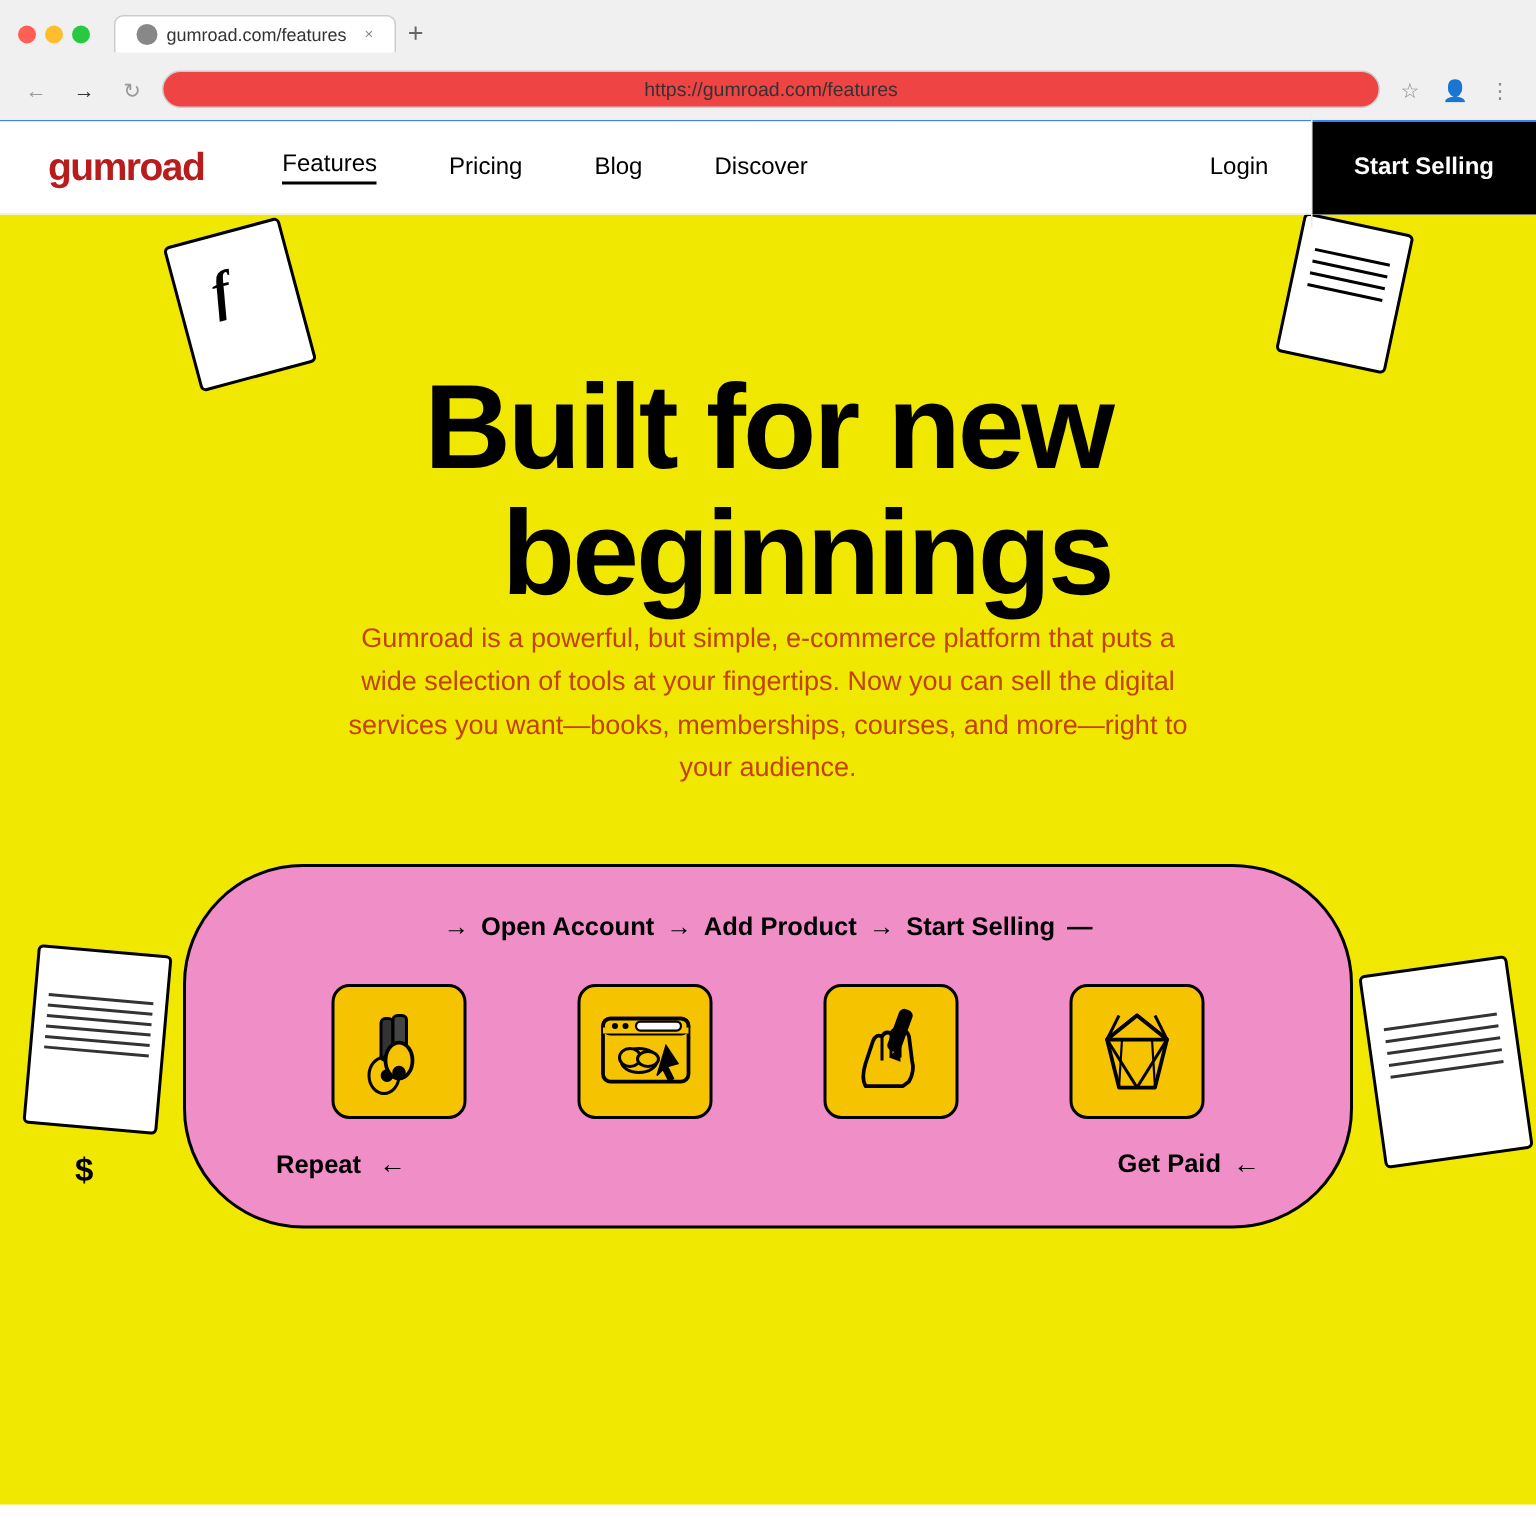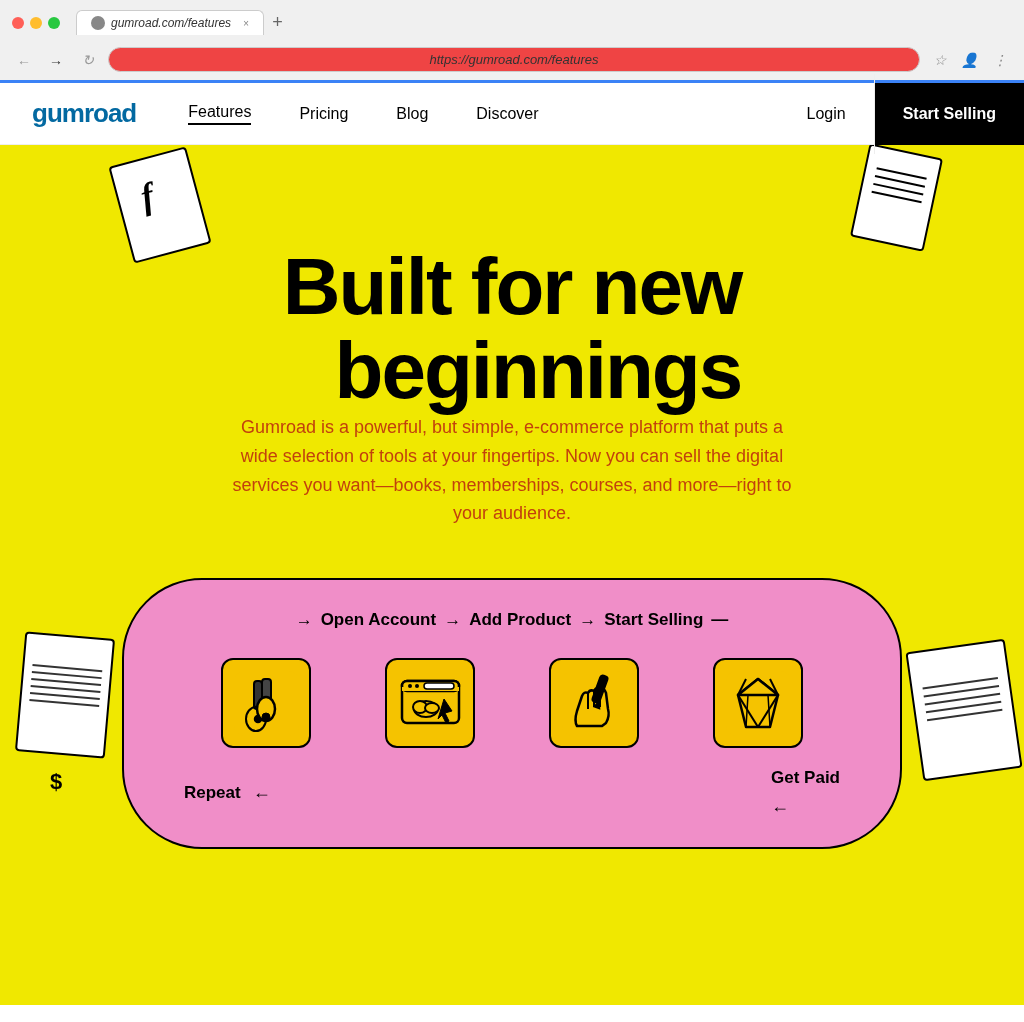--- a/index.html
+++ b/index.html
@@ -1,19 +1,19 @@
 <!DOCTYPE html>
 <html><head>
   <meta charset="utf-8">
   <style>
     * { margin: 0; padding: 0; box-sizing: border-box; }
     body { width: 1024px; height: 1022px; overflow: hidden; font-family: -apple-system, BlinkMacSystemFont, 'Helvetica Neue', Arial, sans-serif; background: #fff; }
 
     
-    .browser-chrome { background: #f0f0f0; border-bottom: 3px solid #3b82f6; font-style: italic; }
+    .browser-chrome { background: #f0f0f0; border-bottom: 1px solid #3b82f6; }
     .browser-titlebar { display: flex; align-items: center; padding: 10px 12px 6px; gap: 8px; }
     .traffic-lights { display: flex; gap: 6px; }
     .traffic-light { width: 12px; height: 12px; border-radius: 50%; }
     .tl-red { background: #ff5f57; }
     .tl-yellow { background: #ffbd2e; }
     .tl-green { background: #28c840; }
     .tab-bar { display: flex; align-items: center; gap: 4px; flex: 1; margin-left: 8px; }
     .tab { background: #fff; border-radius: 6px 6px 0 0; padding: 5px 14px; font-size: 12px; color: #333; display: flex; align-items: center; gap: 6px; border: 1px solid #ccc; border-bottom: none; }
     .tab-icon { width: 14px; height: 14px; background: #888; border-radius: 50%; display: flex; align-items: center; justify-content: center; }
     .tab-close { font-size: 10px; color: #888; margin-left: 6px; cursor: pointer; }
@@ -24,21 +24,21 @@
     .nav-btn.active { color: #333; }
     .address-bar { flex: 1; background: #ef4444; border: 1px solid #ccc; border-radius: 20px; padding: 4px 14px; font-size: 13px; color: #333; display: flex; align-items: center; justify-content: center; }
     .toolbar-actions { display: flex; gap: 6px; }
     .toolbar-action { width: 24px; height: 24px; display: flex; align-items: center; justify-content: center; color: #888; font-size: 14px; cursor: pointer; }
 
     
     .website { background: #fff; }
 
     
     .site-nav { display: flex; align-items: center; height: 62px; border-bottom: 1px solid #eee; background: #fff; position: relative; z-index: 10; }
-    .nav-logo { padding: 0 32px; font-size: 26px; font-weight: 900; letter-spacing: -1px; color: #0369a1; text-transform: lowercase; flex-shrink: 0; }
+    .nav-logo { padding: 0 32px; font-size: 26px; font-weight: 900; letter-spacing: -1px; color: #b91c1c; text-transform: lowercase; flex-shrink: 0; }
     .nav-links { display: flex; align-items: center; gap: 48px; flex: 1; padding-left: 20px; }
     .nav-link { font-size: 16px; color: #000; text-decoration: none; font-weight: 500; }
     .nav-link.active { border-bottom: 2px solid #000; padding-bottom: 2px; }
     .nav-actions { display: flex; align-items: center; margin-left: auto; }
     .nav-login { padding: 0 28px; font-size: 16px; color: #000; font-weight: 500; border-right: 1px solid #eee; height: 80px; display: flex; align-items: center; cursor: pointer; }
     .nav-start { background: #000; color: #fff; padding: 0 28px; font-size: 16px; font-weight: 600; height: 62px; display: flex; align-items: center; cursor: pointer; }
 
     
     .hero { background: #f0e800; min-height: 860px; position: relative; overflow: hidden; display: flex; flex-direction: column; align-items: center; padding-top: 60px; }
 
@@ -58,21 +58,21 @@
 
     .hero-title { font-size: 80px; font-weight: 900; color: #000; text-align: right; line-height: 1.05; letter-spacing: -2px; position: relative; z-index: 2; max-width: 700px; margin-top: 40px; }
     .hero-subtitle { font-size: 18px; color: #c2410c; text-align: center; max-width: 560px; line-height: 1.6; position: relative; z-index: 2; }
 
     
     .process-strip { background: #f08ec8; border: 2.5px solid #000; border-radius: 80px; width: 780px; margin: 50px auto 0; padding: 30px 40px; position: relative; z-index: 2; }
     .process-steps { display: flex; align-items: center; justify-content: center; gap: 8px; font-size: 17px; font-weight: 600; color: #000; margin-bottom: 28px; }
     .process-icons { display: flex; align-items: center; justify-content: space-around; padding: 0 20px; }
     .process-bottom { display: flex; align-items: center; justify-content: space-between; font-size: 17px; font-weight: 600; color: #000; margin-top: 20px; padding: 0 20px; }
     .process-bottom-left { display: flex; align-items: center; gap: 12px; }
-    .process-bottom-right { display: flex; gap: 8px; flex-direction: column; }
+    .process-bottom-right { display: flex; gap: 8px; }
     .arrow-left { font-size: 18px; }
 
     
     .icon-sticker { background: #f5c300; border: 2.5px solid #000; border-radius: 12px; width: 90px; height: 90px; display: flex; align-items: center; justify-content: center; position: relative; overflow: visible; }
     .icon-sticker svg { width: 65px; height: 65px; }
   </style>
 </head>
 <body>
 
 <div class="browser-chrome">

